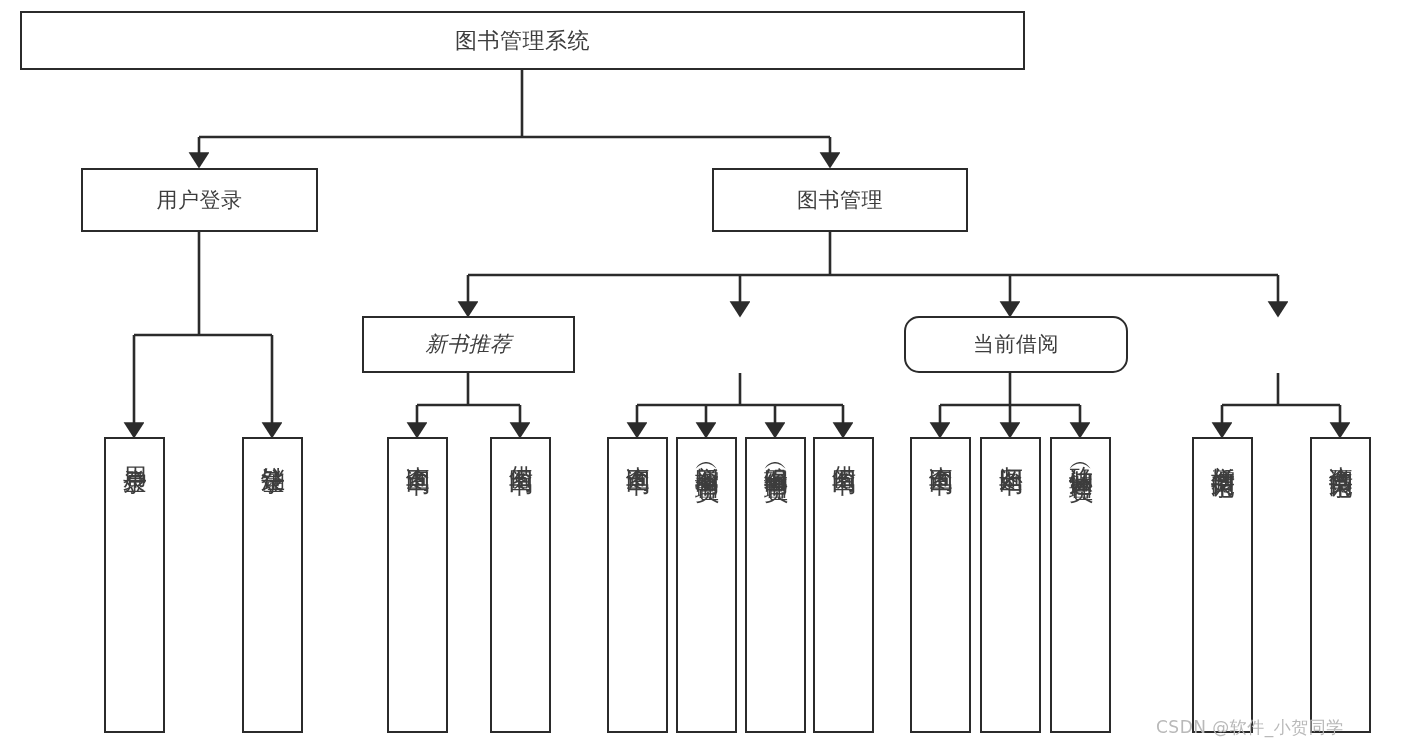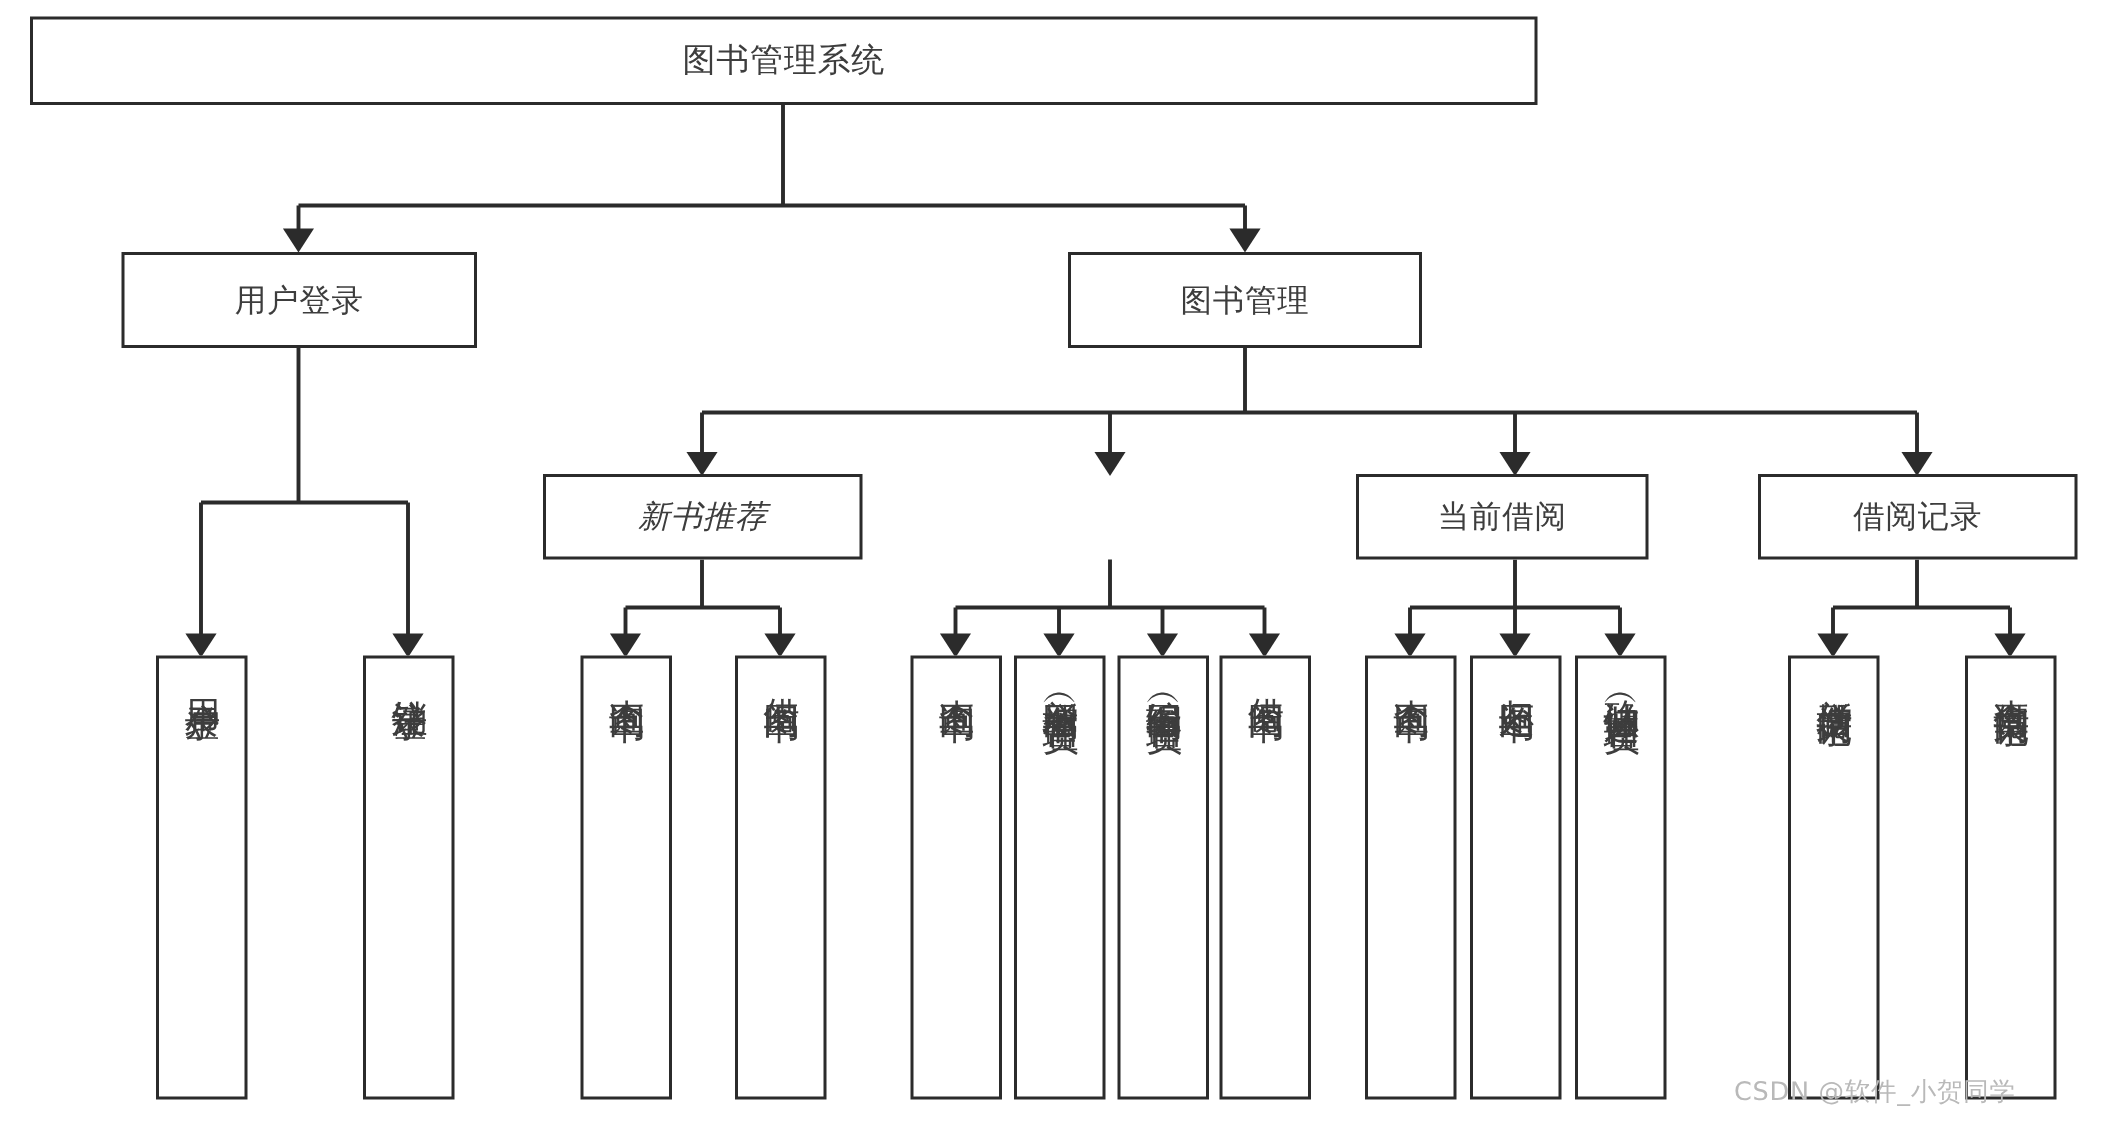--- a/index.html
+++ b/index.html
@@ -109,32 +109,29 @@
     </g>
   </svg>
 
   <div class="node h root" style="left:20px;top:11px;width:1005px;height:59px;">
     <span class="lbl">图书管理系统</span>
   </div>
 
   <div class="node h" style="left:81px;top:168px;width:237px;height:64px;">
     <span class="lbl">用户登录</span>
   </div>
-  <div class="node h" style="left:712px;top:168px;width:236px;height:64px;">
+  <div class="node h" style="left:712px;top:168px;width:256px;height:64px;">
     <span class="lbl">图书管理</span>
   </div>
 
   <div class="node h" style="left:362px;top:316px;width:213px;height:57px;font-style:italic;">
     <span class="lbl">新书推荐</span>
   </div>
-  <div class="node h" style="left:904px;top:316px;width:195px;height:57px;">
+  <div class="node h" style="left:904px;top:316px;width:224px;height:57px;border-radius:15px;">
     <span class="lbl">当前借阅</span>
-  </div>
-  <div class="node h" style="left:1172px;top:316px;width:213px;height:57px;">
-    <span class="lbl">借阅记录</span>
   </div>
 
   <div class="node v" style="left:104px;top:437px;width:61px;height:296px;">
     <span class="lbl">用户登录</span>
   </div>
   <div class="node v" style="left:242px;top:437px;width:61px;height:296px;">
     <span class="lbl">注销登录</span>
   </div>
 
   <div class="node v" style="left:387px;top:437px;width:61px;height:296px;">

